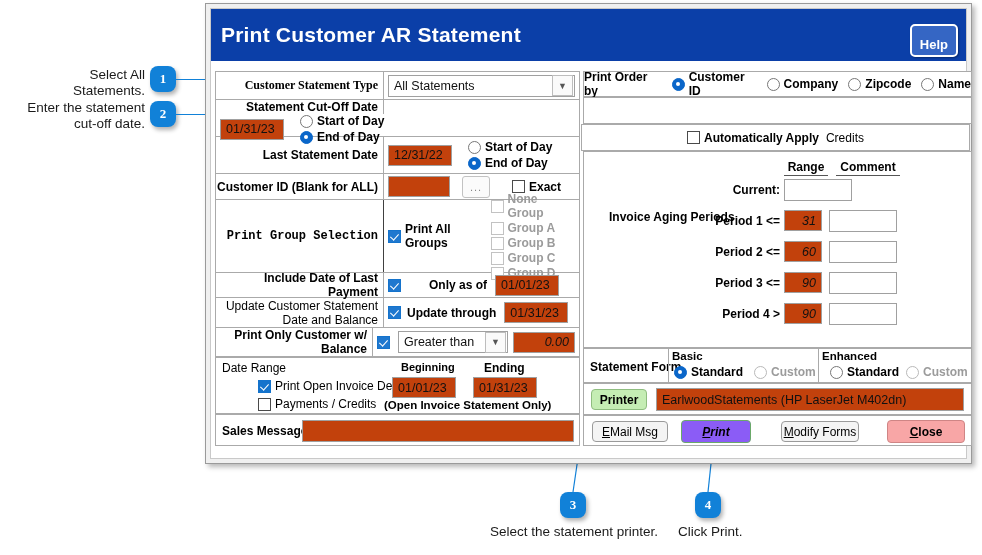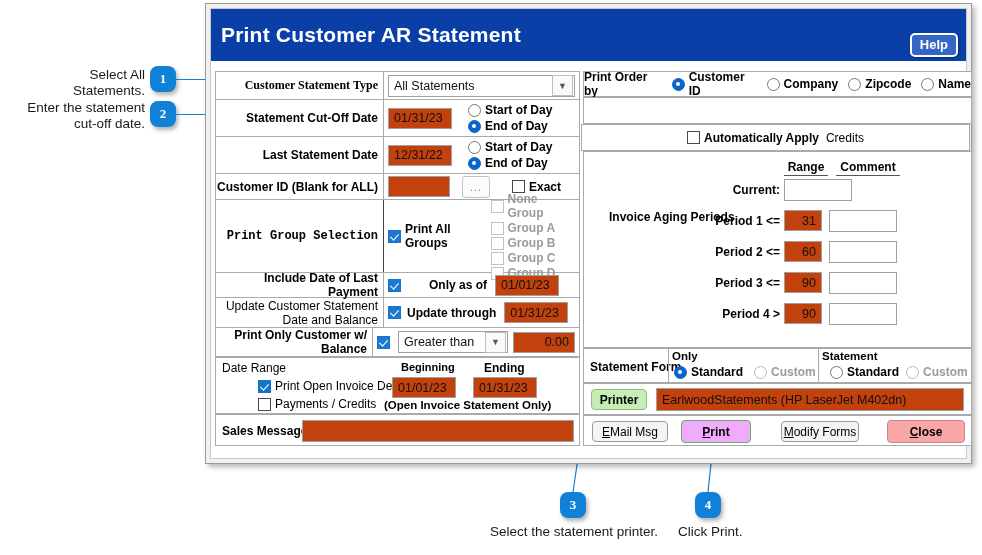--- a/index.html
+++ b/index.html
@@ -33,41 +33,41 @@
              border:1px solid #c9c9c9;position:relative;}
   #titlebar{
     background:#0b3fa8;color:#fff;height:52px;
     display:flex;align-items:center;position:relative;
     box-sizing:border-box;padding-left:10px;
   }
   #title-text{font-size:21px;font-weight:bold;letter-spacing:.2px;}
   #help-btn{
     position:absolute;right:8px;bottom:4px;
     background:#3566c4;border:2px solid #ffffff;border-radius:5px;
-    color:#fff;font-weight:bold;font-size:13px;padding:2px 8px 3px;
+    color:#fff;font-weight:bold;font-size:13px;padding:11px 8px 3px;
     box-shadow:1px 1px 2px rgba(0,0,0,.35);
   }
   
   #body-area{position:absolute;left:4px;right:4px;top:56px;bottom:4px;}
   .panel{position:absolute;border:1px solid #aaaaaa;box-sizing:border-box;background:#fff;}
   .row{display:flex;border-bottom:1px solid #aaaaaa;box-sizing:border-box;}
   .row:last-child{border-bottom:none;}
   .lbl{
     box-sizing:border-box;font-weight:bold;font-size:12px;
     display:flex;align-items:center;justify-content:flex-end;
     padding-right:5px;text-align:right;
   }
   .cell{box-sizing:border-box;display:flex;align-items:center;}
   
   .tbx{
     border:1px solid #a0a0a0;background:#c2410c;height:21px;box-sizing:border-box;
     font-size:12.5px;display:flex;align-items:center;padding:0 5px;
     font-family:"Liberation Sans",sans-serif;color:#111;
   }
-  .tbx.r{justify-content:flex-end;}
+  .tbx.r{justify-content:flex-end;font-style:italic;}
   .combo{
     border:1px solid #a0a0a0;background:#fff;height:22px;box-sizing:border-box;
     display:flex;align-items:center;justify-content:space-between;
     font-size:12.5px;padding-left:5px;color:#111;
   }
   .combo .arw{
     width:19px;height:19px;margin-right:1px;border:1px solid #bdbdbd;
     background:#fafafa;display:flex;align-items:center;justify-content:center;
     color:#555;font-size:9px;
   }
@@ -100,21 +100,21 @@
     border:solid #fff;border-width:0 1.8px 1.8px 0;transform:rotate(42deg);
   }
   .chk.on.soft{background:#1f78cf;}
   .opt{display:flex;align-items:center;gap:4px;font-weight:bold;font-size:12px;}
   .opt.dim{color:#9b9b9b;font-weight:bold;}
   .btn{
     border:1px solid #9a9a9a;border-radius:4px;background:#f4f4f4;
     font-size:12px;display:flex;align-items:center;justify-content:center;
     box-sizing:border-box;
   }
-  .btn.green{background:#f0abfc;border-color:#6aa96a;}
+  .btn.green{background:#8b5cf6;border-color:#6aa96a;font-style:italic;}
   .btn.lgreen{background:#c5edb4;border-color:#8fbd80;font-weight:bold;}
   .btn.red{background:#f8a6a6;border-color:#cf8585;font-weight:bold;}
   u{text-decoration:underline;}
 </style>
 </head>
 <body>
 
 <div class="ann" style="left:20px;top:67px;width:125px;text-align:right;">Select All Statements.</div>
 <div class="badge" style="left:150px;top:66px;">1</div>
 <div class="lead" style="left:176px;top:79px;width:40px;"></div>
@@ -151,21 +151,21 @@
       <div class="row" style="height:28px;">
         <div class="lbl" style="width:168px;border-right:1px solid #aaa;font-family:Liberation Serif, serif;">Customer Statement Type</div>
         <div class="cell" style="flex:1;padding:0 4px;">
           <div class="combo" style="width:100%;">
             <span>All Statements</span>
             <span class="arw">▼</span>
           </div>
         </div>
       </div>
 
-      <div class="row" style="height:37px;">
+      <div class="row" style="height:37px;flex-direction:column;">
         <div class="lbl" style="width:168px;border-right:1px solid #aaa;">Statement Cut-Off Date</div>
         <div class="cell" style="flex:1;padding:0 4px;">
           <div class="tbx" style="width:64px;margin-right:16px;">01/31/23</div>
           <div style="display:flex;flex-direction:column;gap:2px;">
             <div class="opt">
               <span class="radio"></span>
               <span>Start of Day</span>
             </div>
             <div class="opt">
               <span class="radio on"></span>
@@ -344,31 +344,31 @@
       <div class="combo" style="position:absolute;left:245px;top:120px;width:68px;"></div>
 
       <div style="position:absolute;left:110px;top:155px;width:86px;text-align:right;font-weight:bold;font-size:12px;">Period 4 &gt;</div>
       <div class="tbx r" style="position:absolute;left:200px;top:151px;width:38px;">90</div>
       <div class="combo" style="position:absolute;left:245px;top:151px;width:68px;"></div>
     </div>
 
     <div class="panel" style="left:368px;top:283px;width:389px;height:35px;">
       <div style="position:absolute;left:6px;top:11px;font-weight:bold;font-size:12px;">Statement Form</div>
       <div style="position:absolute;left:84px;top:0;bottom:0;width:1px;background:#aaa;"></div>
-      <div style="position:absolute;left:88px;top:1px;font-weight:bold;font-size:11.5px;">Only</div>
+      <div style="position:absolute;left:88px;top:1px;font-weight:bold;font-size:11.5px;">Basic</div>
       <div class="opt" style="position:absolute;left:90px;top:16px;">
         <span class="radio on"></span>
         <span>Standard</span>
       </div>
       <div class="opt dim" style="position:absolute;left:170px;top:16px;">
         <span class="radio dis"></span>
         <span>Custom</span>
       </div>
       <div style="position:absolute;left:234px;top:0;bottom:0;width:1px;background:#aaa;"></div>
-      <div style="position:absolute;left:238px;top:1px;font-weight:bold;font-size:11.5px;">Statement</div>
+      <div style="position:absolute;left:238px;top:1px;font-weight:bold;font-size:11.5px;">Enhanced</div>
       <div class="opt" style="position:absolute;left:246px;top:16px;">
         <span class="radio"></span>
         <span>Standard</span>
       </div>
       <div class="opt dim" style="position:absolute;left:322px;top:16px;">
         <span class="radio dis"></span>
         <span>Custom</span>
       </div>
     </div>
 

